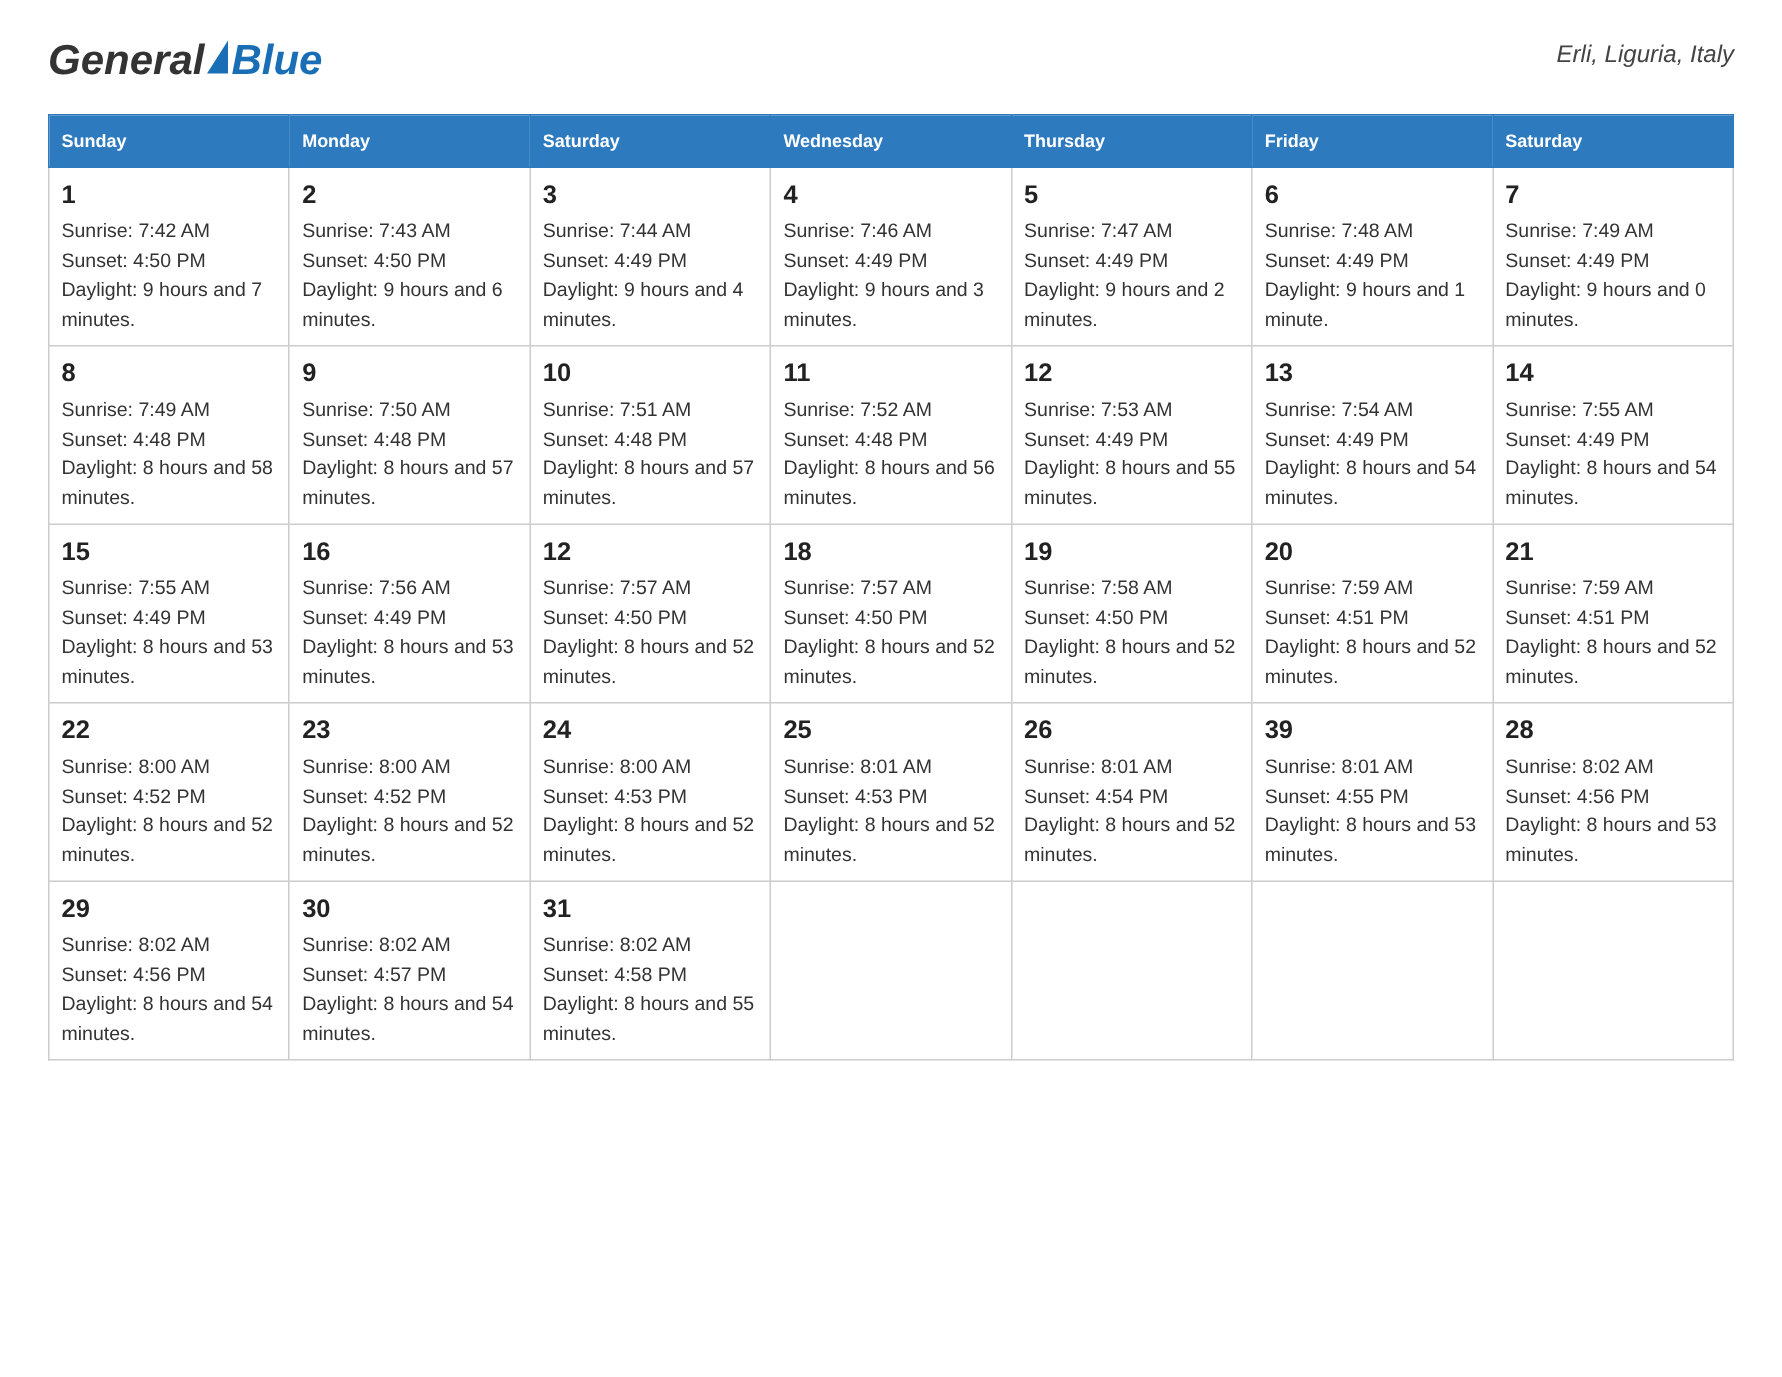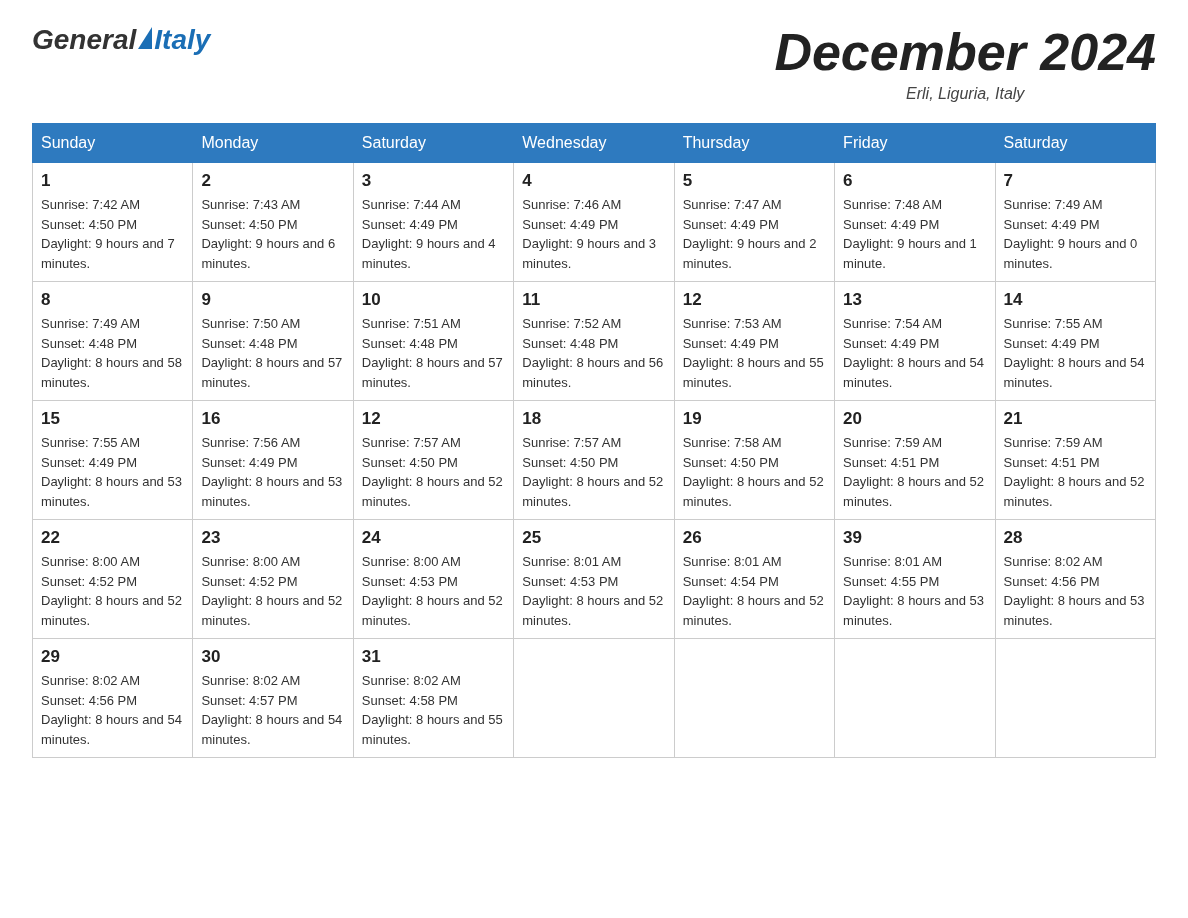--- a/index.html
+++ b/index.html
@@ -59,22 +59,22 @@
       text-align: center;
     }
     .calendar-table {
       width: 100%;
       border-collapse: collapse;
     }
     .calendar-table thead tr th {
       background-color: #2e7abf;
       color: #fff;
       padding: 10px 8px;
-      font-size: 16px;
-      font-weight: normal;
+      font-size: 12px;
+      font-weight: bold;
       text-align: left;
       border: 1px solid #2e7abf;
     }
     .calendar-table tbody tr td {
       vertical-align: top;
       padding: 8px;
       border: 1px solid #ccc;
       width: calc(100% / 7);
       font-size: 13px;
       color: #333;
@@ -100,25 +100,24 @@
     }
   </style>
 </head>
 <body>
 
 <div class="header-area">
   <div class="logo-area">
     <div class="logo-text">
       <span class="logo-general">General</span>
       <span class="logo-triangle"></span>
-      <span class="logo-blue">Italy</span>
+      <span class="logo-blue">Blue</span>
     </div>
   </div>
   <div class="title-area">
-    <div class="month-title">December 2024</div>
     <div class="location-title">Erli, Liguria, Italy</div>
   </div>
 </div>
 
 <table class="calendar-table">
   <thead>
     <tr>
       <th>Sunday</th>
       <th>Monday</th>
       <th>Saturday</th>

